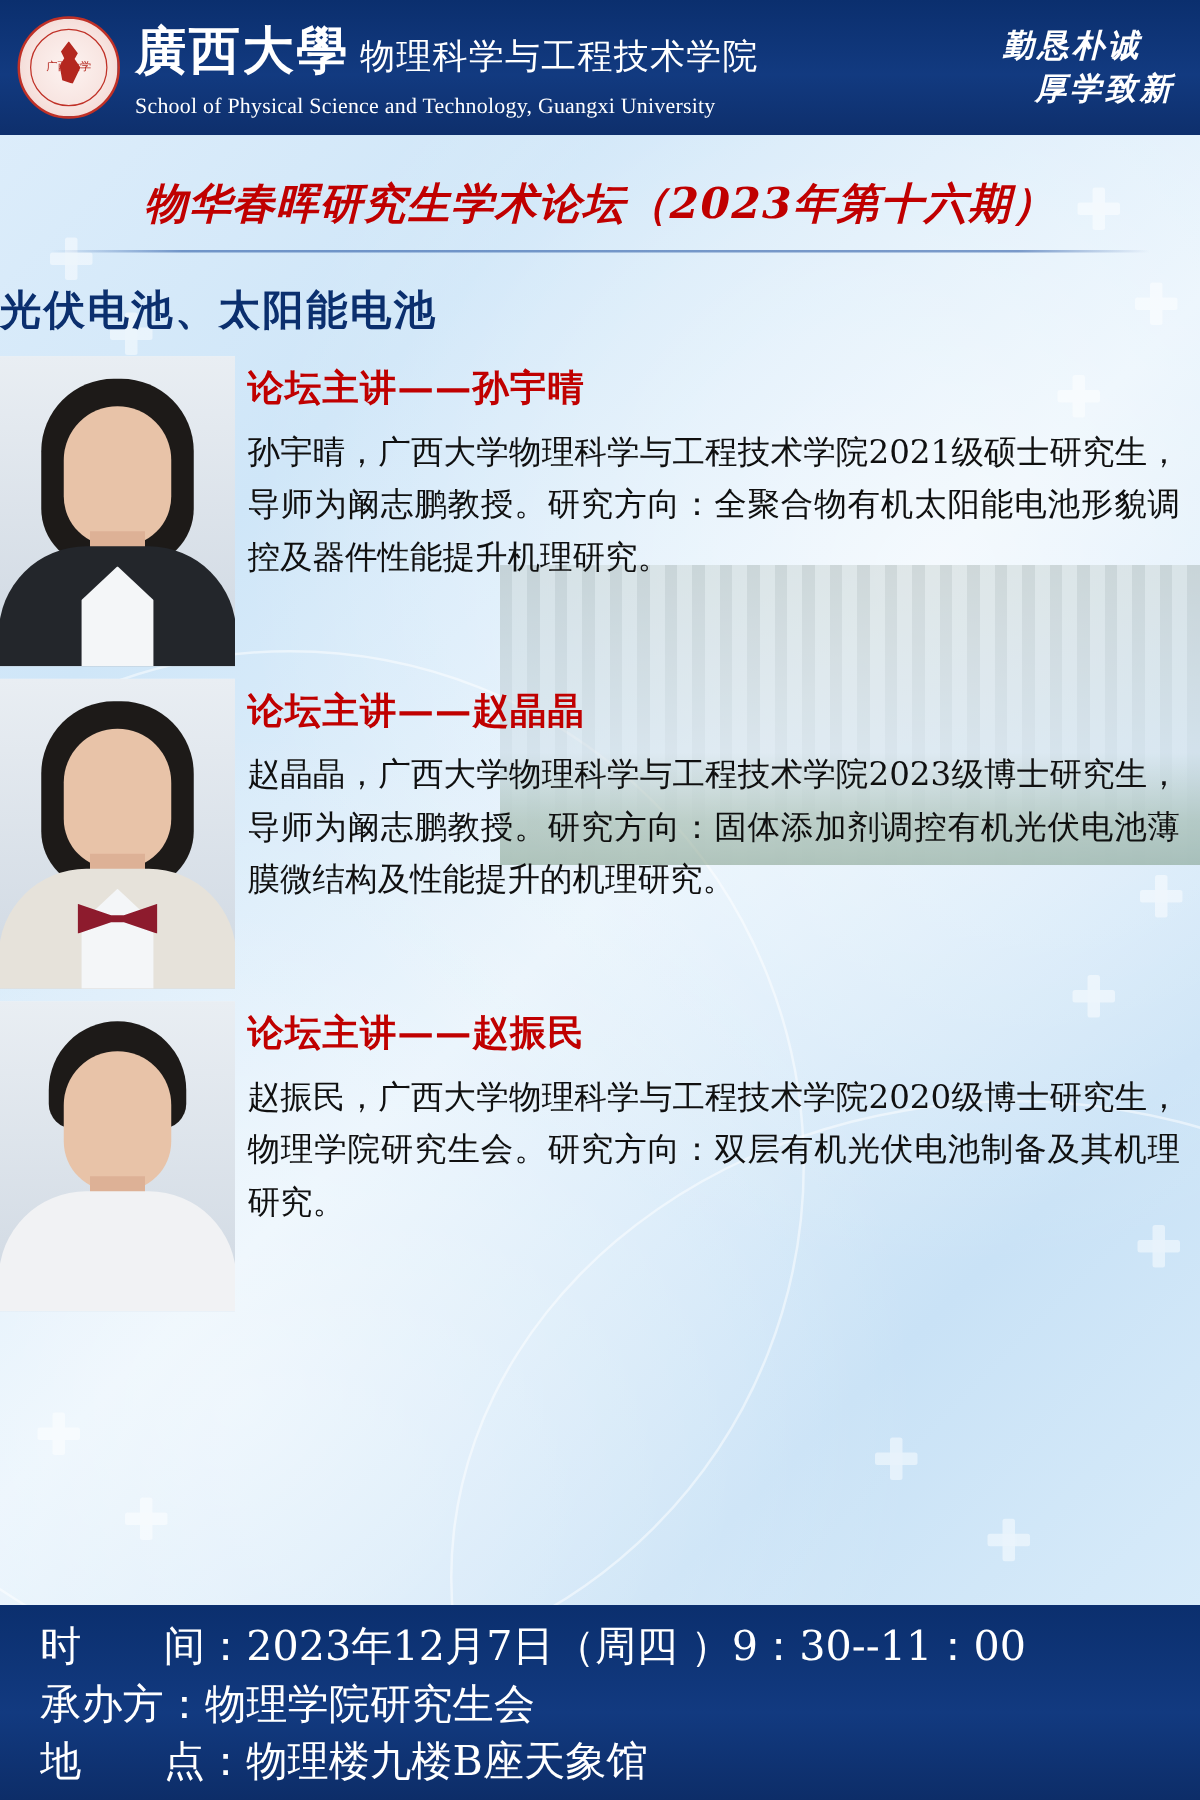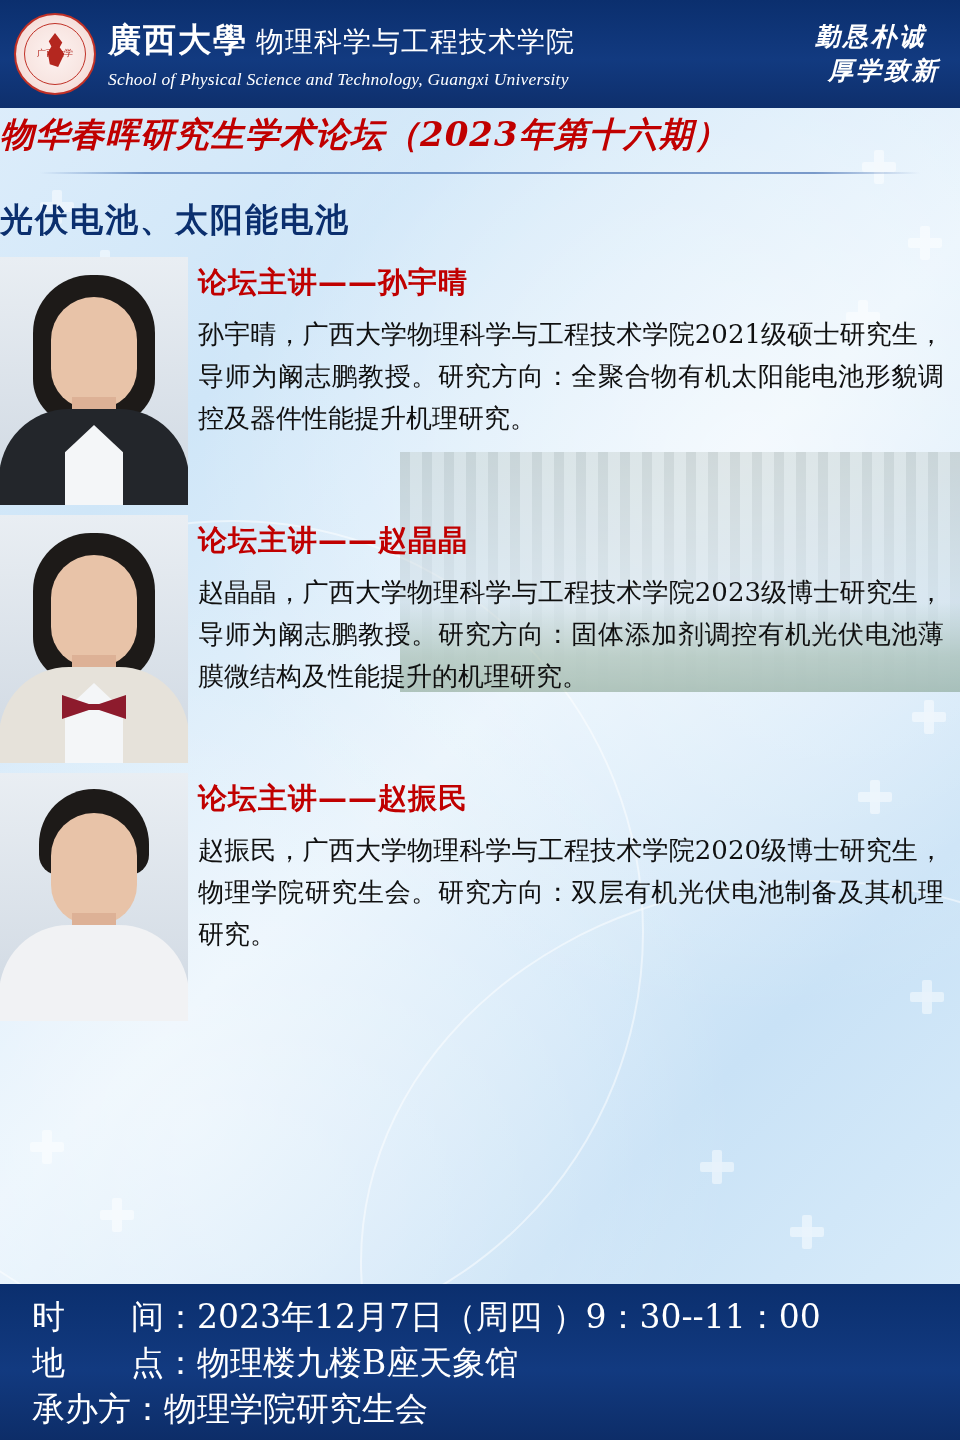--- a/index.html
+++ b/index.html
@@ -102,53 +102,52 @@
     flex: 1 1 auto;
   }
   .header-cn {
     display: flex;
     align-items: baseline;
     gap: 8px;
     white-space: nowrap;
   }
   .univ-cn {
     font-family: Liberation Serif, serif;
-    font-size: 33px;
+    font-size: 41px;
     font-weight: bold;
     letter-spacing: 2px;
   }
   .school-cn {
     font-family: "DejaVu Serif", serif;
     font-size: 28px;
     letter-spacing: 1px;
   }
   .school-en {
     font-family: "Liberation Serif", serif;
     font-size: 17.5px;
     margin-top: 6px;
     letter-spacing: 0.2px;
-    font-style: italic;
   }
   .motto {
     flex: 0 0 auto;
-    text-align: center;
+    text-align: left;
     color: #ffffff;
     font-family: "DejaVu Serif", serif;
     font-style: italic;
     font-weight: bold;
     padding-right: 6px;
   }
   .motto div { font-size: 25px; line-height: 1.35; letter-spacing: 3px; }
   .motto div:last-child { padding-left: 26px; }
 
   
   .title-band {
     position: relative;
-    text-align: left;
-    padding: 4px 0 8px;
+    text-align: center;
+    padding: 32px 0 8px;
     z-index: 4;
   }
   .forum-title {
     font-family: "DejaVu Serif", serif;
     font-weight: bold;
     font-style: italic;
     font-size: 34px;
     color: #c00000;
     letter-spacing: 1px;
   }
@@ -451,22 +450,22 @@
     </div>
 
   </div>
 
   <div class="footer">
     <div class="footer-row">
       <span class="footer-label">时　　间：</span>
       <span class="footer-value">2023年12月7日（周四 ）9：30--11：00</span>
     </div>
     <div class="footer-row">
+      <span class="footer-label">承办方：</span>
+      <span class="footer-value">物理学院研究生会</span>
+    </div>
+    <div class="footer-row">
       <span class="footer-label">地　　点：</span>
       <span class="footer-value">物理楼九楼B座天象馆</span>
     </div>
-    <div class="footer-row">
-      <span class="footer-label">承办方：</span>
-      <span class="footer-value">物理学院研究生会</span>
-    </div>
   </div>
 
 </div>
 
 </body></html>

